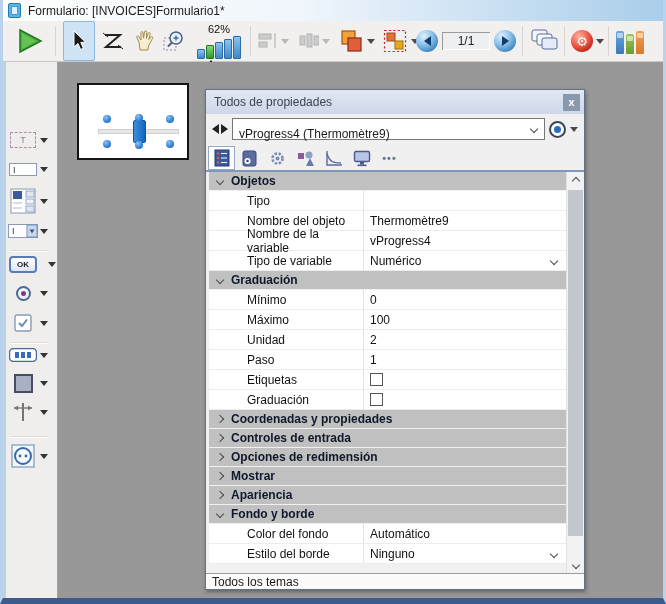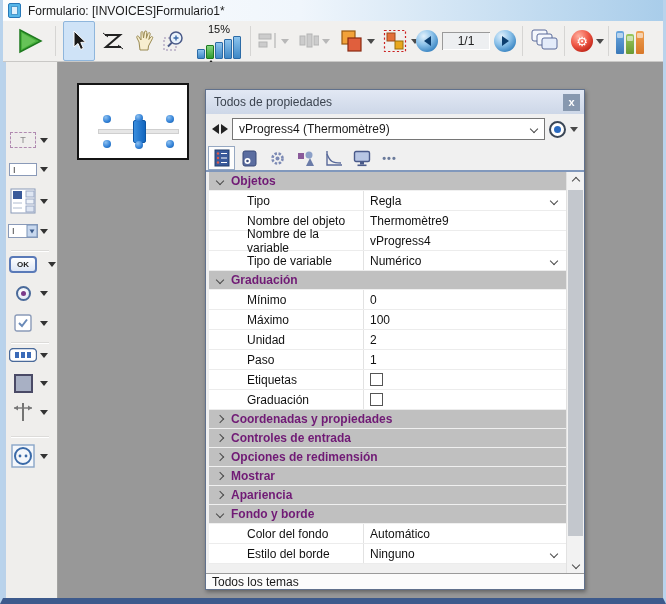--- a/index.html
+++ b/index.html
@@ -64,37 +64,37 @@
            border:1px solid #61718c; box-shadow:1px 2px 4px rgba(0,0,0,.35); }
   .ptitle { position:absolute; left:0; top:0; right:0; height:24px;
             background:linear-gradient(180deg,#e2e8f4,#cdd7e8); display:flex; align-items:center;
             padding:0 4px 0 8px; color:#3c4450; }
   .pclose { margin-left:auto; width:17px; height:17px; background:#8798af; color:#fff; font-size:11px; font-weight:bold;
             display:flex; align-items:center; justify-content:center; line-height:1; }
   .combo-row { position:absolute; left:0; top:24px; right:0; height:30px; display:flex; align-items:center; padding:0 6px; gap:4px; }
   .navtris { display:flex; gap:2px; }
   .ntri-l { width:0;height:0;border-top:5px solid transparent;border-bottom:5px solid transparent;border-right:7px solid #222; }
   .ntri-r { width:0;height:0;border-top:5px solid transparent;border-bottom:5px solid transparent;border-left:7px solid #222; }
-  .ocombo { flex:1; height:22px; background:#fff; border:1px solid #767676; display:flex; align-items:center;
+  .ocombo { flex:1; height:22px; background:#fff; border:1px solid #767676; display:flex; align-items:flex-start;
             padding:8px 6px; position:relative; }
   .chev { display:inline-block; width:6px; height:6px; border-right:1.6px solid #4a4a4a; border-bottom:1.6px solid #4a4a4a; }
   .chev.down { transform:rotate(45deg); }
   .chev.right { transform:rotate(-45deg); }
   .chev.up { transform:rotate(225deg); }
   .ocombo .chev { position:absolute; right:7px; top:7px; }
   .eye { width:17px; height:17px; border-radius:50%; border:2px solid #3a4656; background:#fff; position:relative; }
   .eye:before { content:""; position:absolute; left:3px; top:3px; width:7px; height:7px; border-radius:50%; background:#2a6ac0; }
   .tabs { position:absolute; left:2px; top:54px; right:20px; height:26px; display:flex; gap:1px; align-items:flex-end; }
   .tab { width:27px; height:24px; display:flex; align-items:center; justify-content:center; }
   .tab.sel { background:#fdfdfd; border:1px solid #96a8c2; }
   .tabline { position:absolute; left:0; top:80px; right:0; height:2px; background:#8198bc; }
   .pcontent { position:absolute; left:0; top:82px; right:18px; bottom:16px; overflow:hidden; padding-left:3px; background:#f0f0f0; }
   .sec { height:19px; background:#c0c0c0; display:flex; align-items:center; gap:8px; padding-left:8px;
          border-bottom:1px solid #f0f0f0; }
-  .sec .sec-t { font-weight:bold; color:#701a75; }
+  .sec .sec-t { font-weight:bold; color:#0f172a; }
   .prow { height:20px; background:#fff; display:flex; border-bottom:1px solid #ececec; }
   .plab { width:155px; padding-left:38px; border-right:1px solid #e2e2e2; display:flex; align-items:center; color:#111; }
   .pval { flex:1; display:flex; align-items:center; padding-left:6px; position:relative; color:#111; }
   .vchev { position:absolute; right:9px; }
   .cb { width:13px; height:13px; background:#fff; border:1px solid #555; display:inline-block; }
   .pscroll { position:absolute; right:0; top:82px; bottom:16px; width:18px; background:#f2f2f2; border-left:1px solid #e2e2e2; }
   .sarrow { position:absolute; left:0; right:0; height:17px; display:flex; align-items:center; justify-content:center; }
   .sthumb { position:absolute; left:1px; right:1px; top:18px; height:346px; background:#c3c7cd; }
   .pstatus { position:absolute; left:0; right:0; bottom:0; height:16px; background:#fbfbfb; border-top:1px solid #9a9a9a;
              display:flex; align-items:center; padding-left:6px; }
@@ -142,21 +142,21 @@
       <svg width="24" height="24" viewBox="0 0 24 24">
         <rect x="1" y="9" width="12" height="12" fill="none" stroke="#9a8ab0" stroke-width="1" stroke-dasharray="2,2"></rect>
         <circle cx="13" cy="9" r="6" fill="#eaf3fb" stroke="#4a5a88" stroke-width="1.5"></circle>
         <path d="M10.5,9 L15.5,9 M13,6.5 L13,11.5" stroke="#3a6aaa" stroke-width="1.4"></path>
         <line x1="8.8" y1="13.6" x2="5" y2="17.5" stroke="#4a5a88" stroke-width="2"></line>
       </svg>
     </div>
 
     <div class="tb" style="left:188px;width:56px;">
       <div class="zoomwrap">
-        <span class="zlabel">15%</span>
+        <span class="zlabel">62%</span>
         <div class="zbars">
           <div class="zbar" style="height:10px"></div>
           <div class="zbar green" style="height:14px"></div>
           <div class="zbar" style="height:17px"></div>
           <div class="zbar" style="height:20px"></div>
           <div class="zbar" style="height:23px"></div>
           <div class="zmark"></div>
         </div>
       </div>
     </div>
@@ -432,24 +432,20 @@
       </div>
       <div class="tabline"></div>
 
       <div class="pcontent">
           <div class="sec">
             <span class="chev down"></span>
             <span class="sec-t">Objetos</span>
           </div>
           <div class="prow">
             <div class="plab">Tipo</div>
-            <div class="pval">
-              <span>Regla</span>
-              <span class="chev down vchev"></span>
-            </div>
           </div>
           <div class="prow">
             <div class="plab">Nombre del objeto</div>
             <div class="pval">
               <span>Thermomètre9</span>
             </div>
           </div>
           <div class="prow">
             <div class="plab">Nombre de la variable</div>
             <div class="pval">

